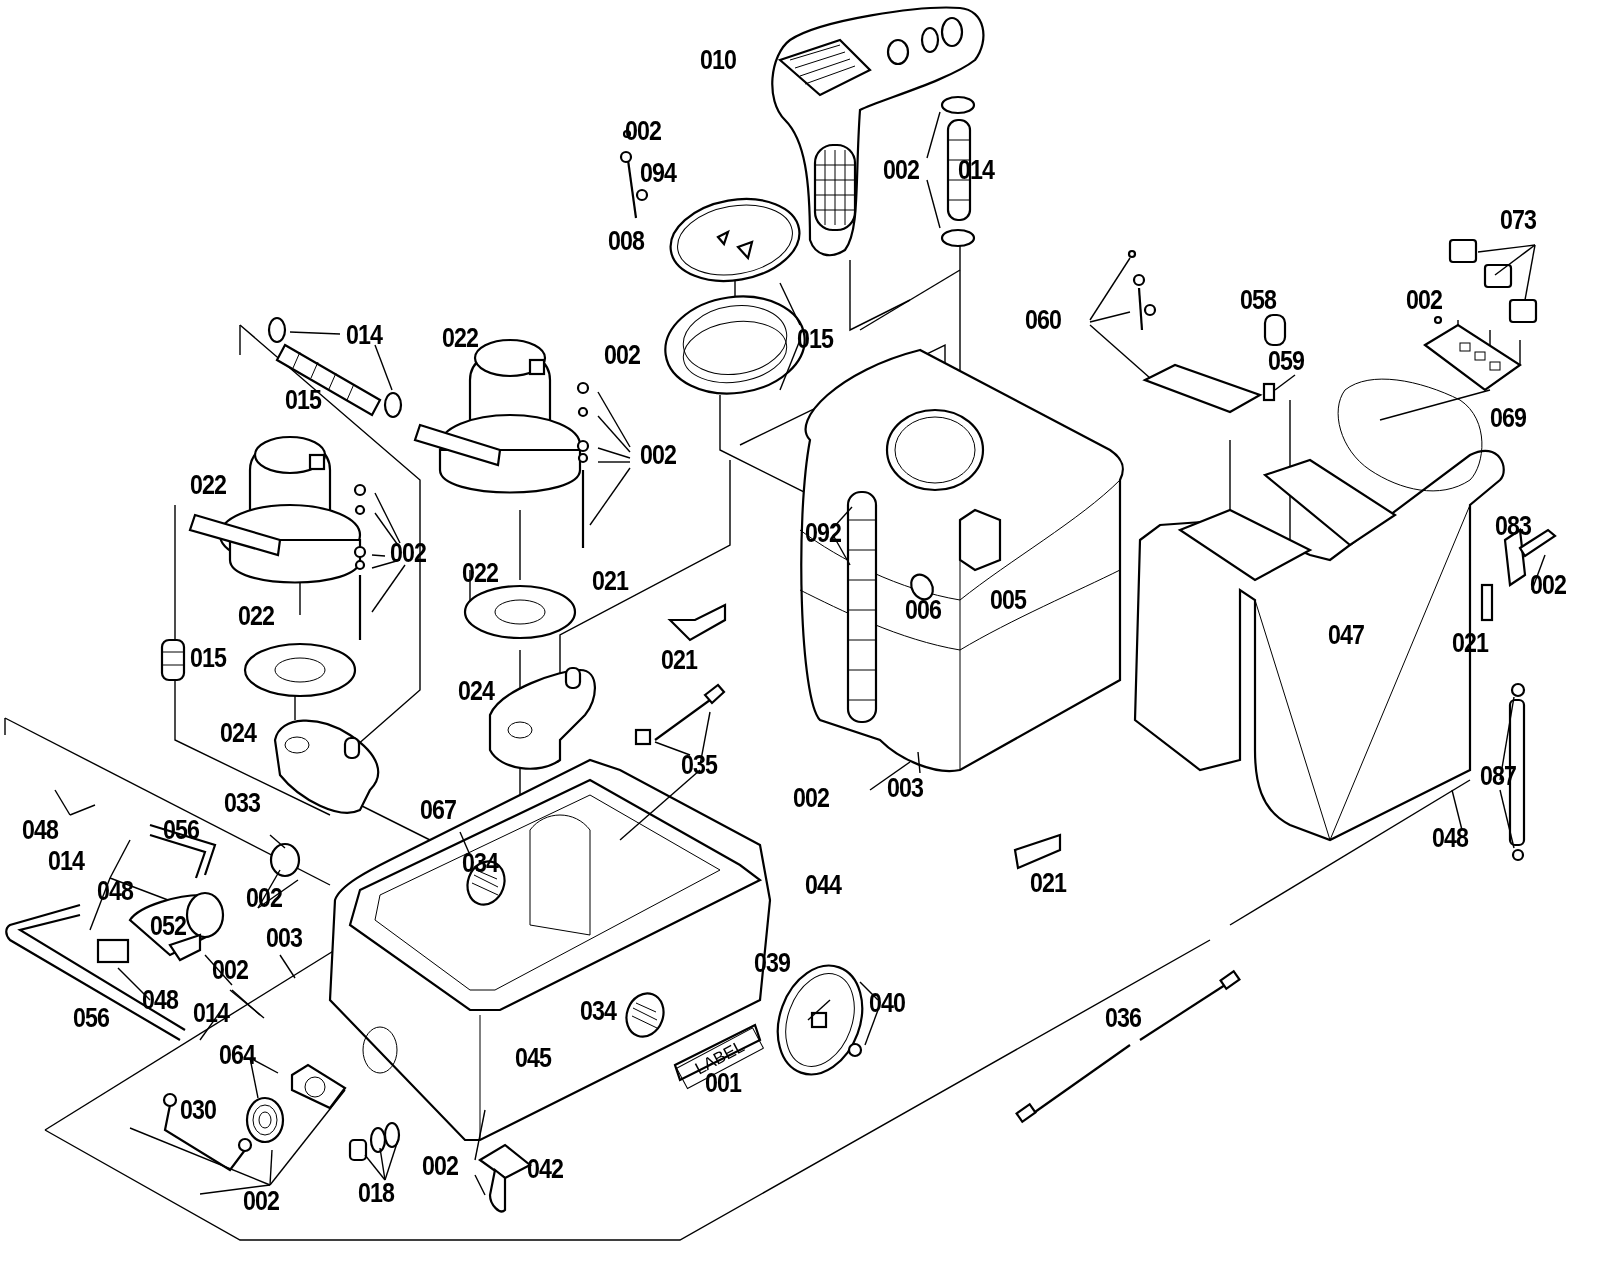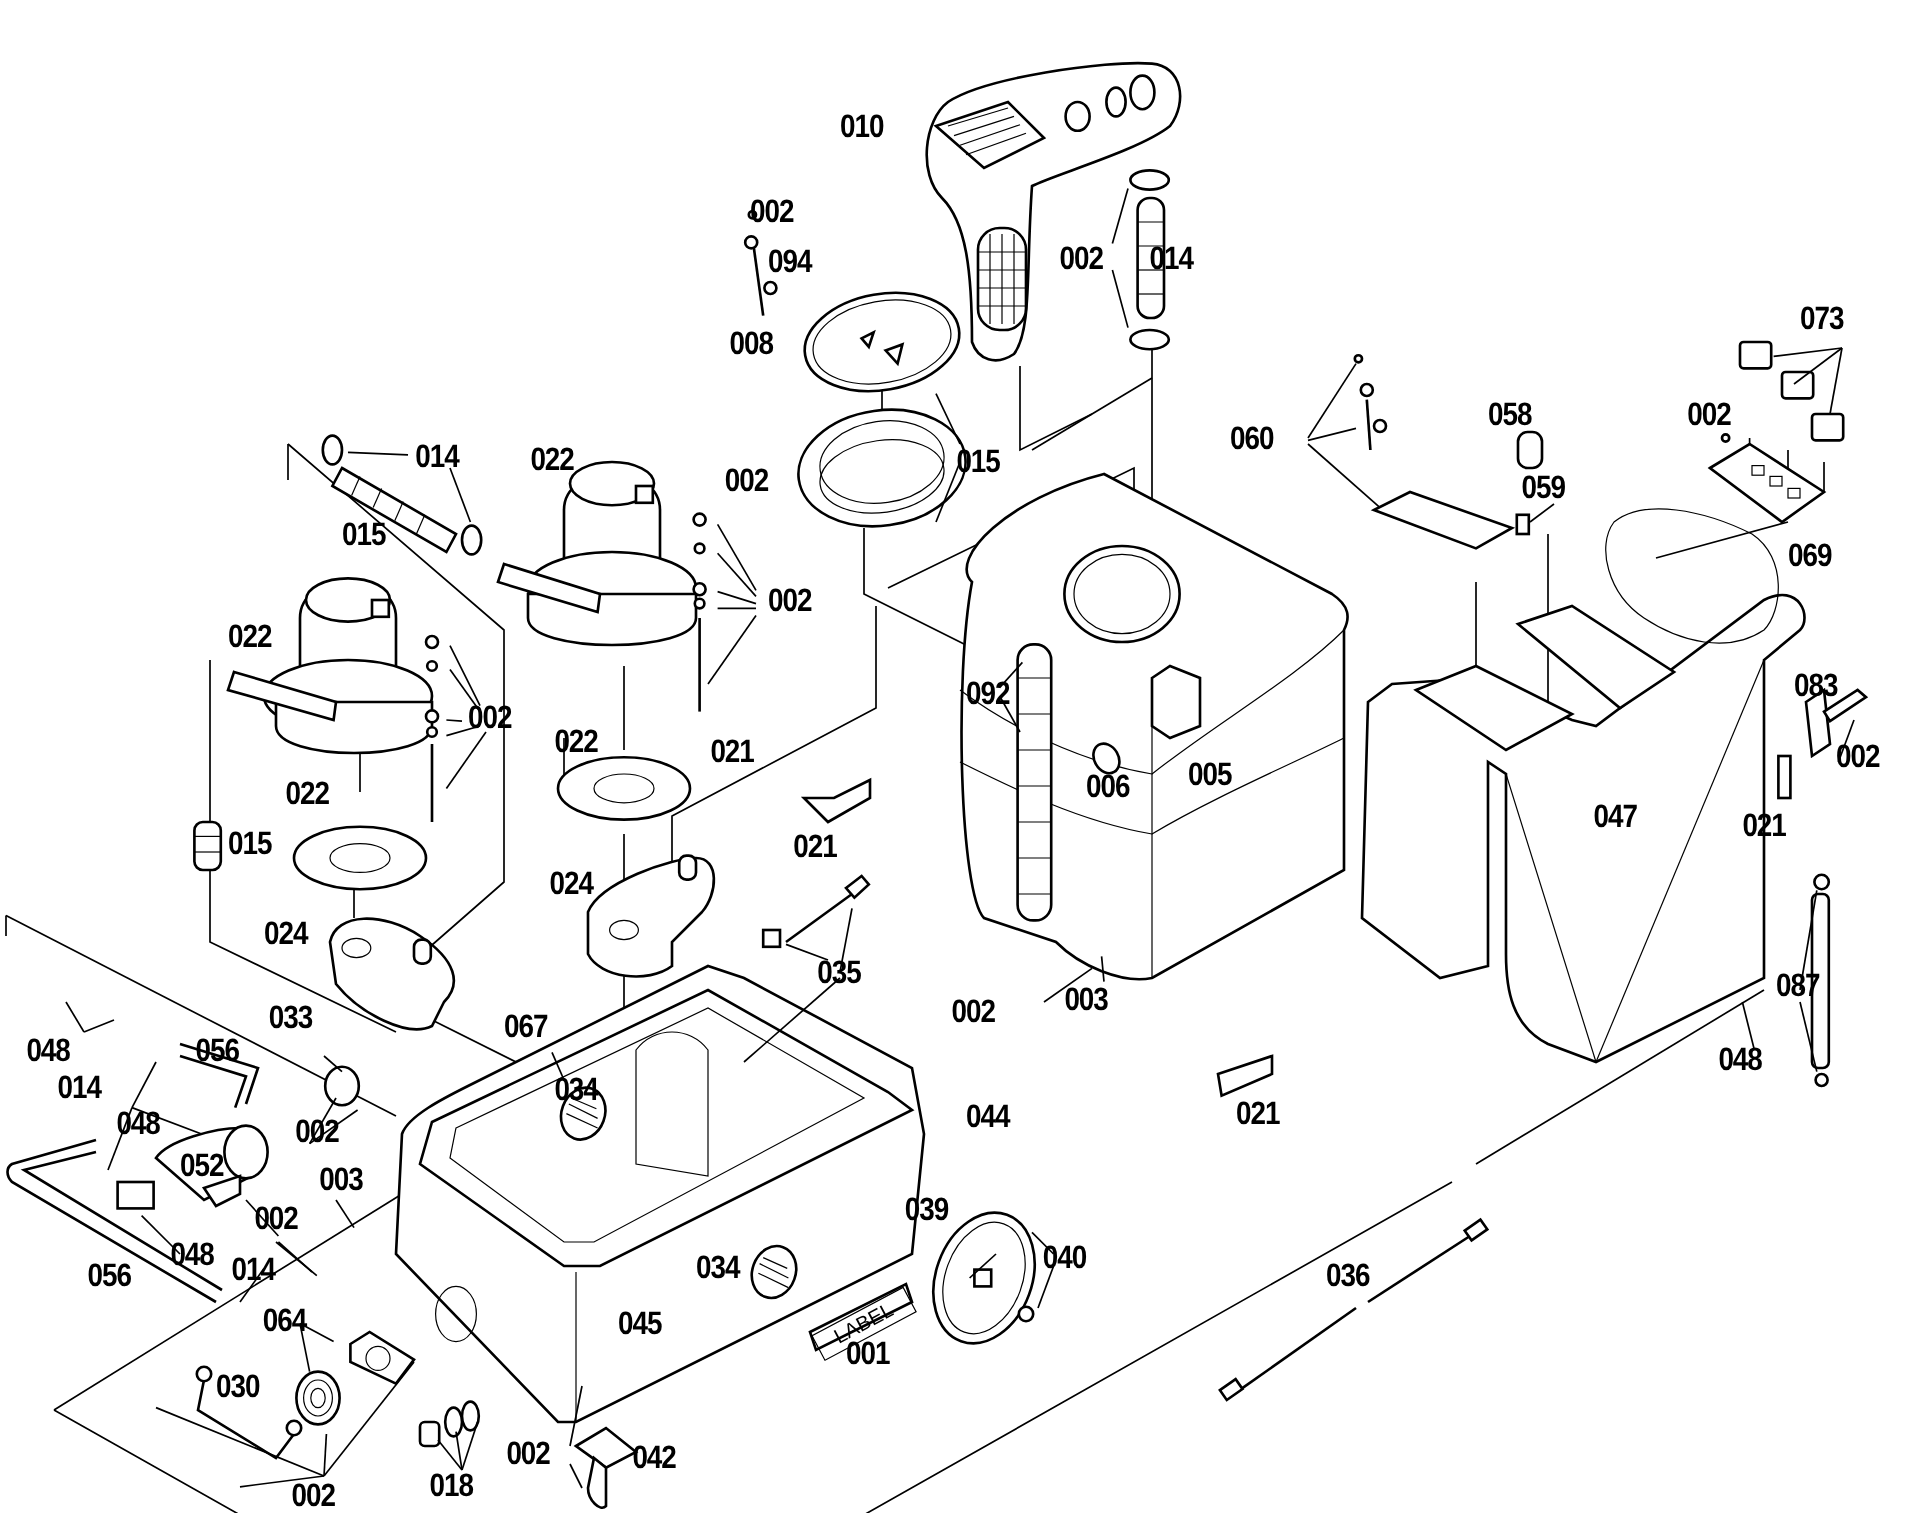--- a/index.html
+++ b/index.html
@@ -1,18 +1,18 @@
 <!DOCTYPE html>
 <html><head>
 <meta charset="utf-8">
 <style>
   html, body { margin:0; padding:0; background:#ffffff; }
   body { width:1600px; height:1261px; position:relative; overflow:hidden;
          font-family:"Liberation Sans", sans-serif; }
-  #stage { position:absolute; left:0; top:0; width:1600px; height:1016px;margin-top:45px; }
+  #stage { position:absolute; left:0; top:0; width:1600px; height:1016px; }
   svg { position:absolute; left:0; top:0; }
   .ln { stroke:#000; fill:none; stroke-width:1.4; }
   .lnb { stroke:#000; fill:none; stroke-width:2.2; }
   .part { stroke:#000; fill:#fff; stroke-width:2.2; }
   .thin { stroke:#000; fill:none; stroke-width:1; }
   .callout { position:absolute; font-weight:bold; font-size:27px; color:#000;
              letter-spacing:-1px; transform:scaleX(0.86); transform-origin:left top;
              line-height:1; white-space:nowrap; }
   .label-plate { position:absolute; font-size:17px; color:#000; border:1.5px solid #000;
                  padding:1px 16px; transform:rotate(-28deg); transform-origin:left top; }

